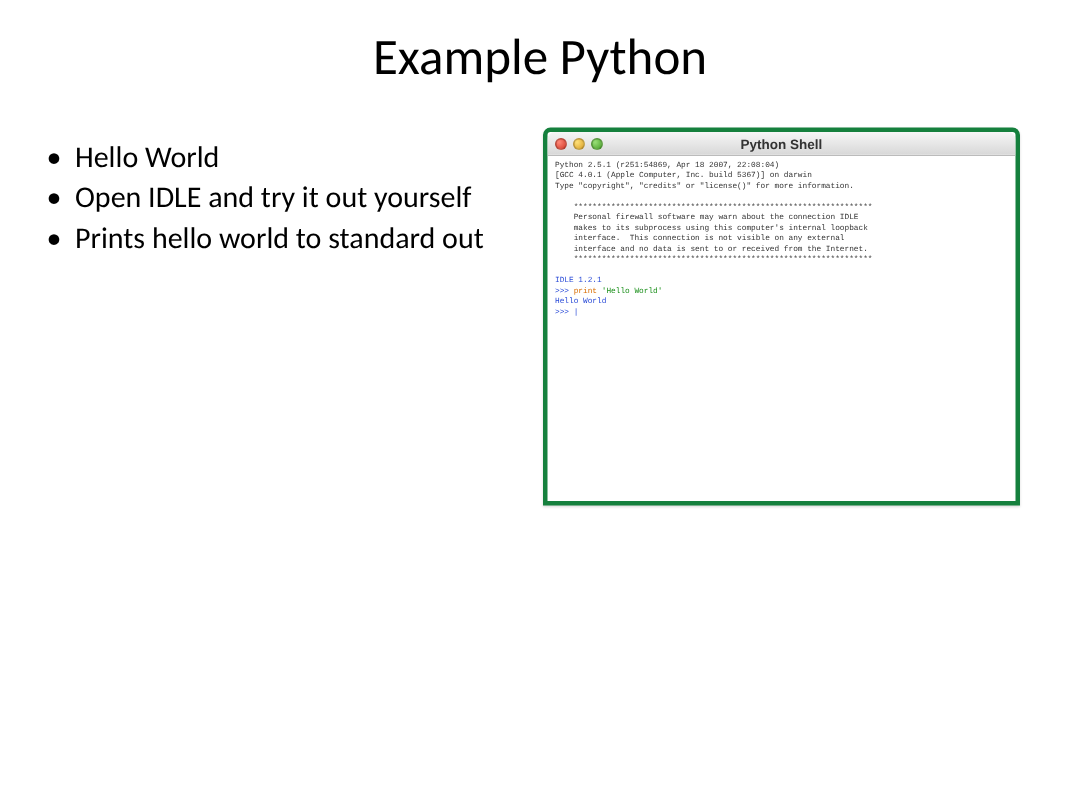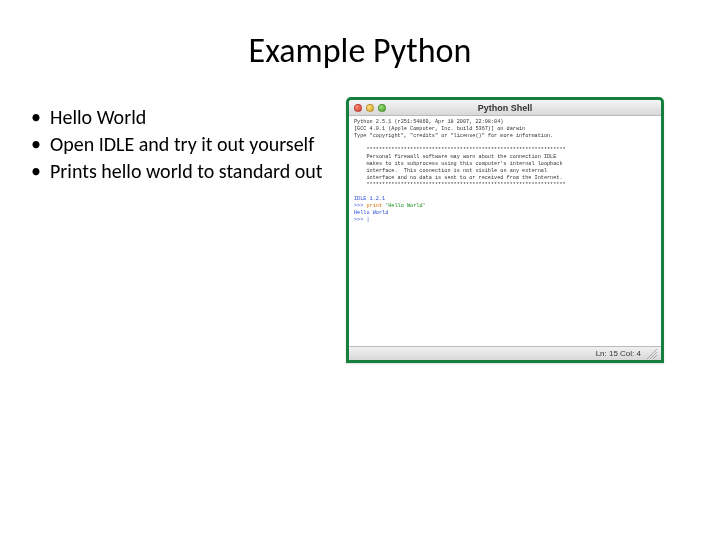--- a/index.html
+++ b/index.html
@@ -7,33 +7,33 @@
     width: 720px;
     height: 540px;
     background: #fff;
     font-family: Calibri, Arial, sans-serif;
     position: relative;
     overflow: hidden;
   }
   .slide {
     width: 100%;
     height: 100%;
-    padding: 22px 28px;
+    padding: 10px 28px;
   }
   .title {
     text-align: center;
     font-size: 34px;
     font-weight: 400;
     color: #000;
     margin-top: 8px;
     margin-bottom: 34px;
   }
   .content-row {
     display: flex;
-    gap: 8px;
+    gap: 24px;
   }
   .bullets {
     width: 310px;
     font-size: 20px;
     color: #000;
     line-height: 1.25;
   }
   .bullets ul { list-style: none; }
   .bullets li {
     position: relative;
@@ -174,21 +174,17 @@
 <span>    Personal firewall software may warn about the connection IDLE</span>
 <span>    makes to its subprocess using this computer's internal loopback</span>
 <span>    interface.  This connection is not visible on any external</span>
 <span>    interface and no data is sent to or received from the Internet.</span>
 <span>    ****************************************************************</span>
 
 <span class="blue">IDLE 1.2.1</span>
 <span class="blue">&gt;&gt;&gt; </span><span class="orange">print</span><span class="green"> 'Hello World'</span>
 <span class="blue">Hello World</span>
 <span class="blue">&gt;&gt;&gt; |</span></div>
-        <div class="statusbar">
-          <span>Ln: 15 Col: 4</span>
-          <span class="resize-grip"></span>
-        </div>
       </div>
     </div>
 
   </div>
 </div>
 
 </body></html>

